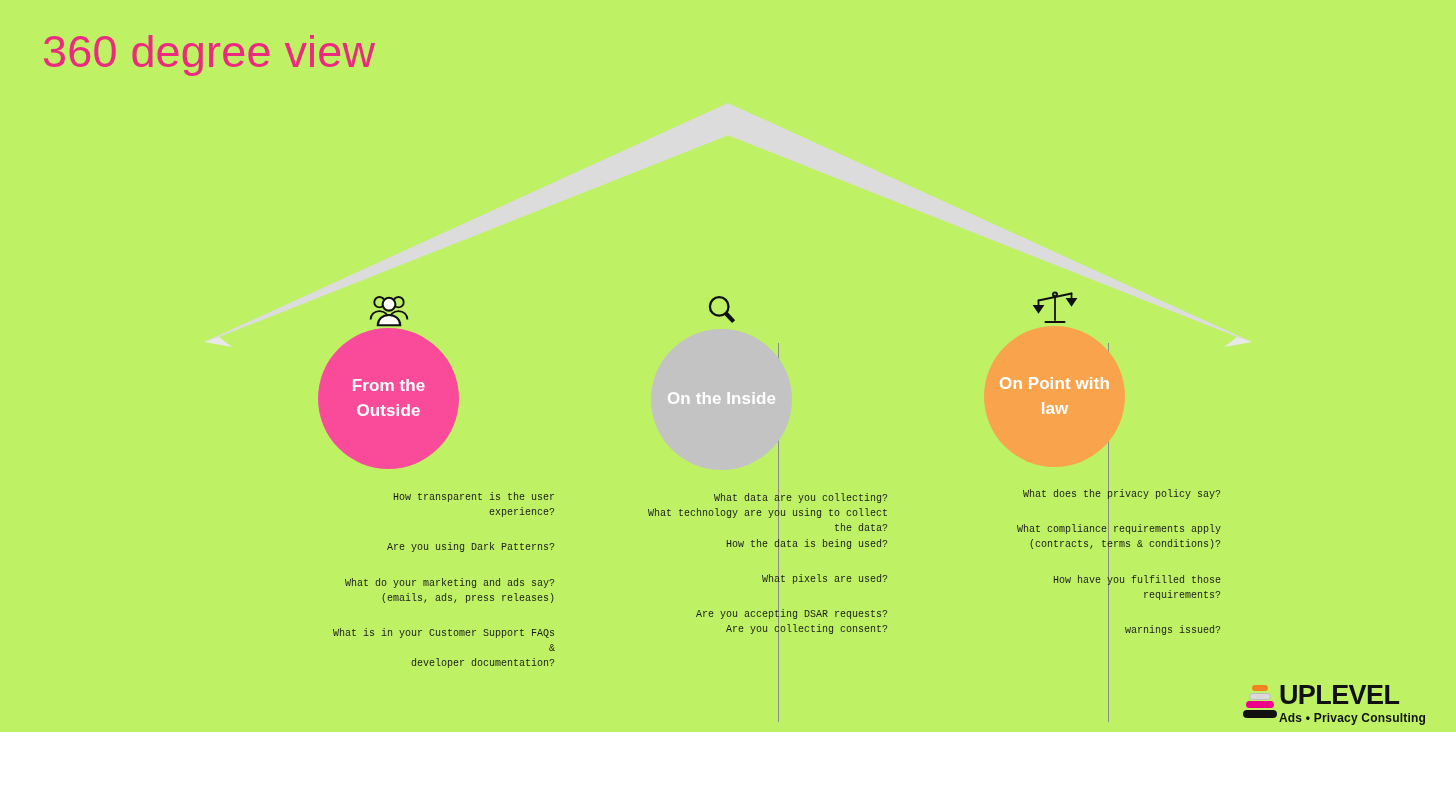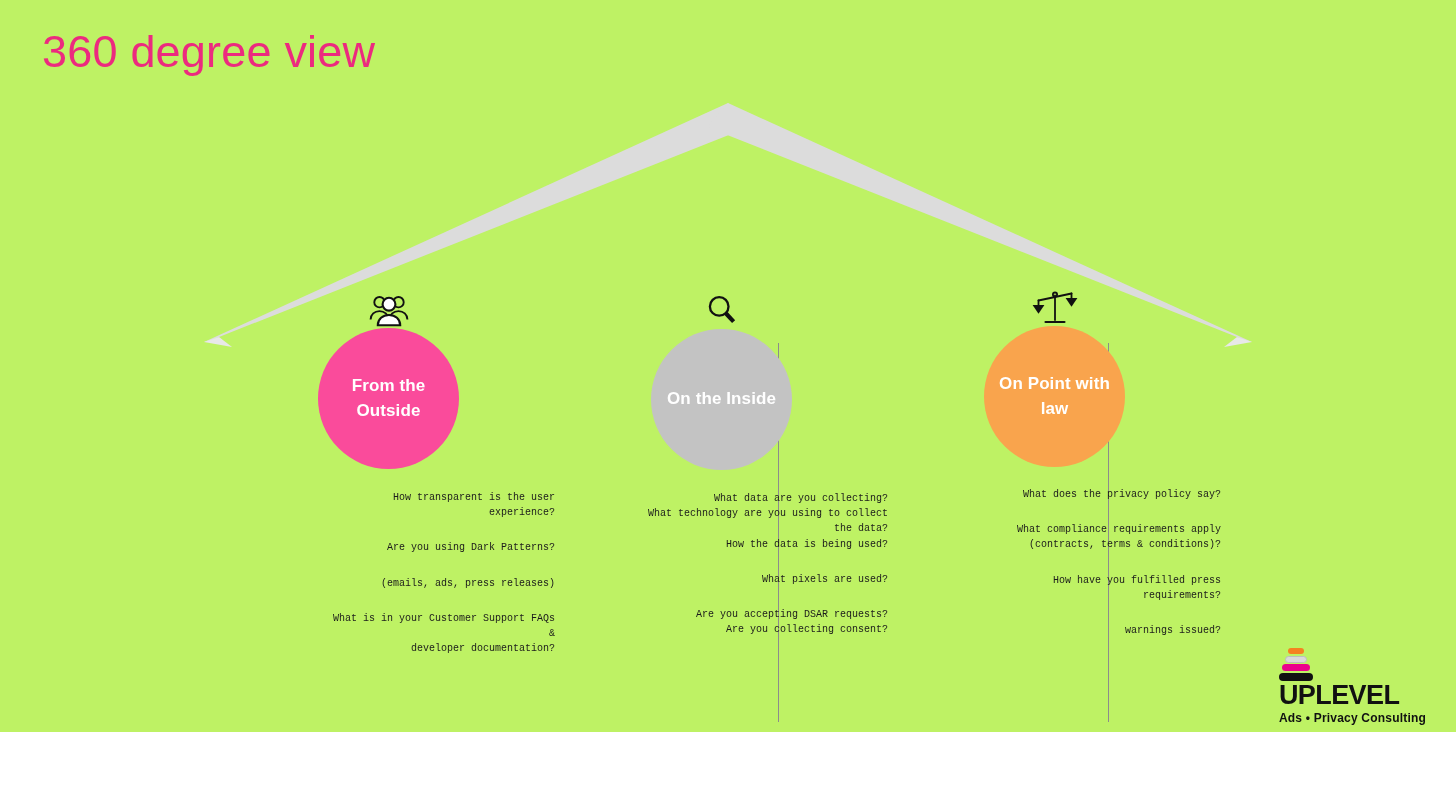--- a/index.html
+++ b/index.html
@@ -119,21 +119,20 @@
   .col-3 .q-list { }
   .col-2 .bubble { margin-top: 1px; }
   .col-3 .bubble { margin-top: -2px; }
 
   
   #logo {
     position: absolute;
     right: 30px;
     bottom: 8px;
     display: flex;
-    flex-direction: column;
     align-items: flex-start;
   }
   #logo-mark {
     display: flex;
     flex-direction: column;
     align-items: center;
     justify-content: flex-end;
     margin-right: 2px;
     padding-top: 3px;
   }
@@ -202,20 +201,21 @@
       </div>
       <div class="q-list">
         <div class="q-block">
           <span class="q-line">How transparent is the user</span>
           <span class="q-line">experience?</span>
         </div>
         <div class="q-block">
           <span class="q-line">Are you using Dark Patterns?</span>
         </div>
         <div class="q-block">
+          <span class="q-line">What do your marketing and ads say?</span>
           <span class="q-line">(emails, ads, press releases)</span>
         </div>
         <div class="q-block">
           <span class="q-line">What is in your Customer Support FAQs</span>
           <span class="q-line">&amp;</span>
           <span class="q-line">developer documentation?</span>
         </div>
       </div>
     </div>
 
@@ -272,21 +272,21 @@
       </div>
       <div class="q-list">
         <div class="q-block">
           <span class="q-line">What does the privacy policy say?</span>
         </div>
         <div class="q-block">
           <span class="q-line">What compliance requirements apply</span>
           <span class="q-line">(contracts, terms &amp; conditions)?</span>
         </div>
         <div class="q-block">
-          <span class="q-line">How have you fulfilled press</span>
+          <span class="q-line">How have you fulfilled those</span>
           <span class="q-line">requirements?</span>
         </div>
         <div class="q-block">
           <span class="q-line">warnings issued?</span>
         </div>
       </div>
     </div>
 
   </div>
 

